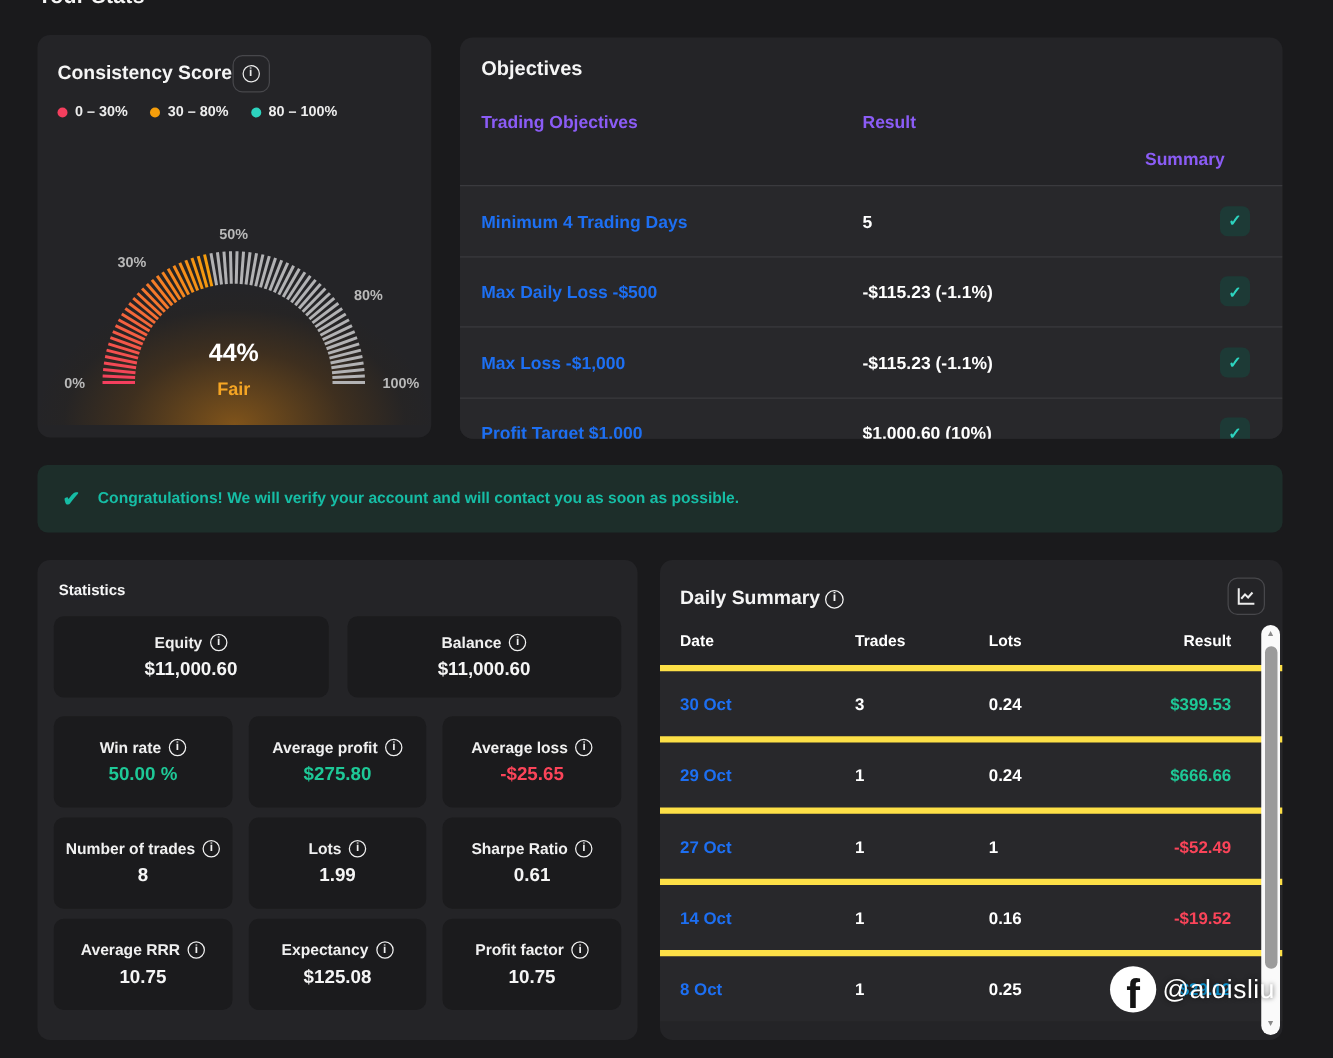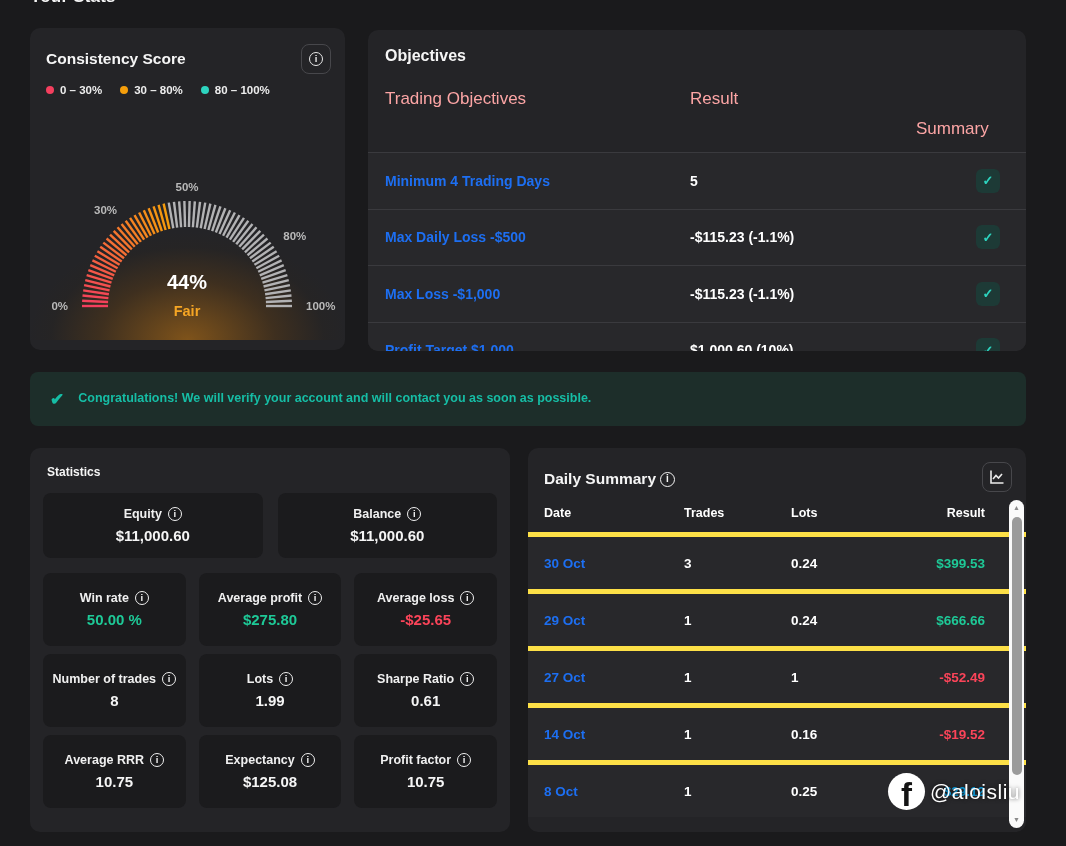--- a/index.html
+++ b/index.html
@@ -12,21 +12,21 @@
   }
   .page-title {
     position:absolute; left:30px; top:-13px;
     font-size:17px; font-weight:700; letter-spacing:.2px;
   }
   .card {
     position:absolute; background:#242427; border-radius:10px; overflow:hidden;
   }
   
   #consistency-card { left:30px; top:28px; width:315px; height:322px; }
-  .cons-header { display:flex; justify-content:space-between; align-items:flex-start; padding:16px 14px 6px 16px; }
+  .cons-header { display:flex; align-items:flex-start; padding:16px 14px 6px 16px; }
   .cons-title { font-size:15.5px; font-weight:700; padding-top:6px; }
   .icon-btn {
     width:30px; height:30px; border:1px solid #47474b; border-radius:8px;
     background:transparent; display:flex; align-items:center; justify-content:center;
     cursor:pointer; color:#e9e9e9;
   }
   .info-i {
     display:inline-flex; align-items:center; justify-content:center;
     width:14px; height:14px; border:1.4px solid currentColor; border-radius:50%;
     font-size:9.5px; font-weight:700; line-height:1; color:inherit; flex:0 0 auto;
@@ -39,21 +39,21 @@
     position:absolute; left:0; right:0; top:70px; bottom:0;
     background:radial-gradient(ellipse 62% 78% at 50% 100%,
       rgba(202,122,16,.55), rgba(130,76,10,.28) 45%, rgba(60,40,10,.08) 70%, transparent 82%);
   }
   .gauge-svg { position:absolute; left:0; top:6px; }
   
   #objectives-card { left:368px; top:30px; width:658px; height:321px; }
   .obj-title { padding:17px 0 0 17px; font-size:16px; font-weight:700; }
   .obj-header {
     display:grid; grid-template-columns:305px 1fr 84px;
-    padding:24px 26px 13px 17px; font-size:17px; font-weight:400; color:#fca5a5;
+    padding:24px 26px 13px 17px; font-size:14px; font-weight:700; color:#8b5cf6;
   }
   .obj-header .col-summary { text-align:left;margin-top:30px; }
   .obj-row {
     display:grid; grid-template-columns:305px 1fr 84px; align-items:center;
     height:56.5px; padding:0 26px 0 17px;
     background:#28282b; border-top:1px solid #3a3a3e;
   }
   .obj-name { color:#1d6ff2; font-size:14px; font-weight:600; cursor:pointer; }
   .obj-result { font-size:14px; font-weight:700; color:#fff; }
   .obj-badge-cell { display:flex; justify-content:flex-end; }

